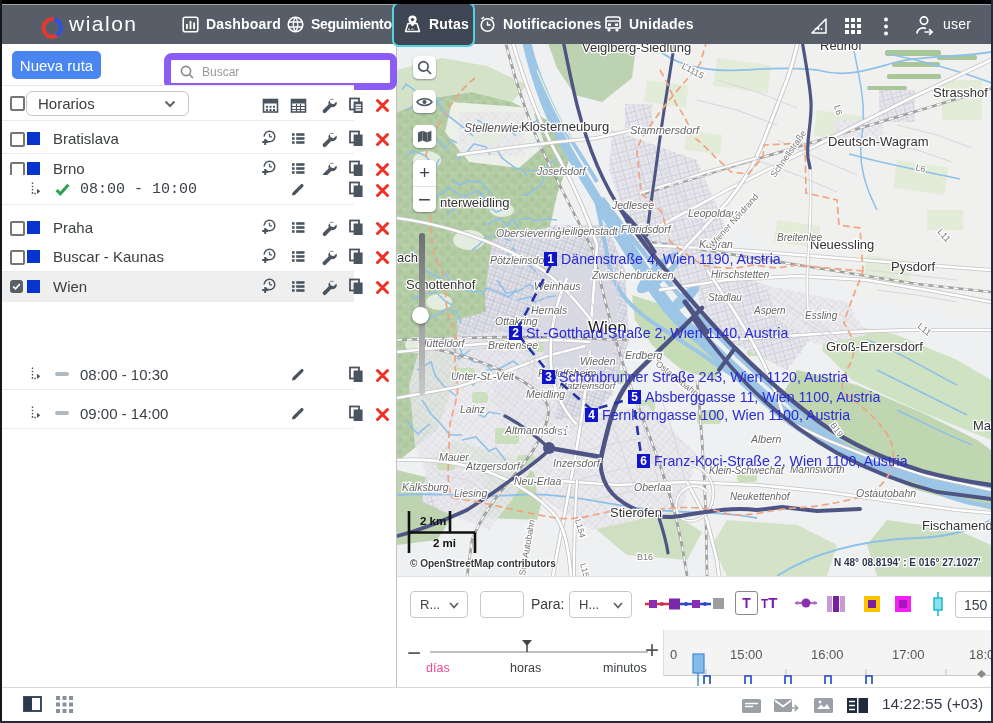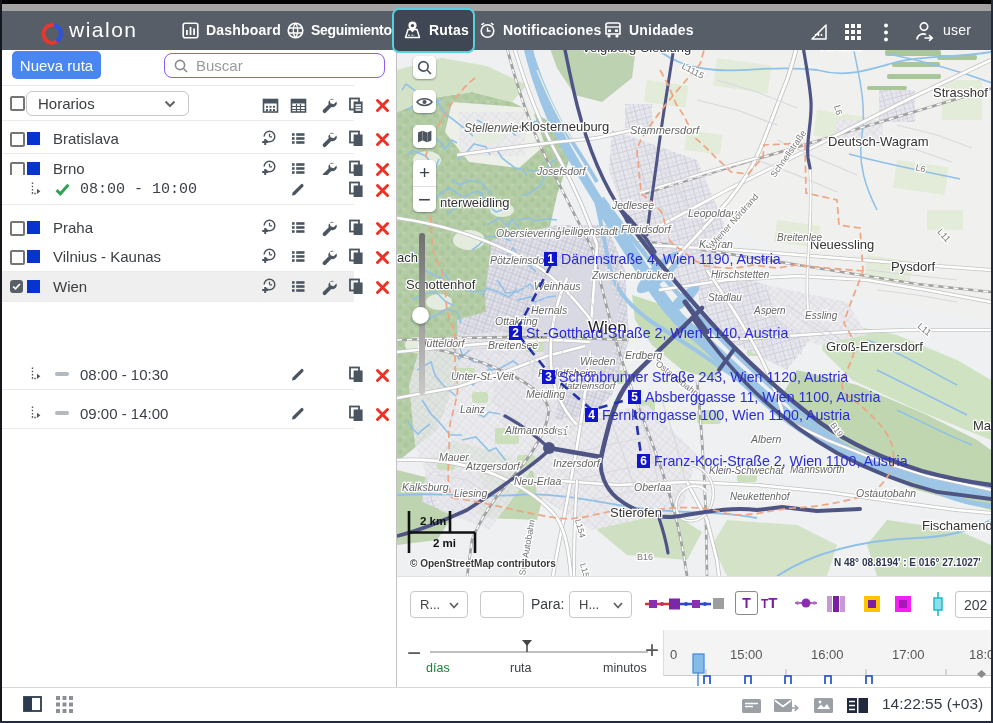--- a/index.html
+++ b/index.html
@@ -5,32 +5,32 @@
   html,body{margin:0;padding:0;width:993px;height:723px;overflow:hidden;background:#fff;
     font-family:"Liberation Sans",sans-serif;}
   .abs{position:absolute;}
   #stage{position:relative;width:993px;height:723px;}
   
   #b-top{left:0;top:0;width:993px;height:4px;background:#000;z-index:50;}
   #b-left{left:0;top:0;width:2px;height:723px;background:#14181d;z-index:50;}
   #b-right{left:991px;top:0;width:2px;height:723px;background:#232c3e;z-index:50;}
   #b-bot{left:0;top:721px;width:993px;height:2px;background:#232c3e;z-index:50;}
   
-  #nav{left:2px;top:4px;width:989px;height:39px;background:#575e68;z-index:40;border-top:7px solid #a3a3a3;}
+  #nav{left:2px;top:4px;width:989px;height:39px;background:#575e68;z-index:40;border-top:1px solid #a3a3a3;}
   .nitem{position:absolute;top:0;height:38px;display:flex;align-items:center;color:#fff;
     font-size:14px;font-weight:700;letter-spacing:0.2px;}
   .nitem svg{margin-right:7px;}
   #tabbox{position:absolute;left:390px;top:-3px;width:79px;height:41px;border:2px solid #54d2e2;
     border-radius:7px;background:#3f4754;}
   
   #panel{left:2px;top:43px;width:394px;height:644px;background:#fff;border-right:1px solid #c2c2c2;z-index:10;}
   #newroute{position:absolute;left:10px;top:8px;width:89px;height:28px;background:#4a86f2;color:#fff;
     font-size:15px;border-radius:5px;display:flex;align-items:center;justify-content:center;}
-  #search{position:absolute;left:162px;top:10px;width:219px;height:23px;border:1px solid #8b5cf6;
-    border-radius:8px;display:flex;align-items:center;color:#9a9a9a;font-size:15px;}
+  #search{position:absolute;left:162px;top:10px;width:219px;height:23px;border:7px solid #8b5cf6;
+    border-radius:8px;display:flex;align-items:center;color:#9a9a9a;font-size:12px;}
   .row{position:absolute;left:0;width:352px;height:29px;border-bottom:1px solid #ebebeb;background:#fff;}
   .cb{position:absolute;left:8px;top:8px;width:11px;height:11px;border:2px solid #757575;border-radius:2px;background:#fff;}
   .cbc{position:absolute;left:8px;top:8px;width:13px;height:13px;border-radius:3px;background:#585f66;}
   .bluesq{position:absolute;left:25px;top:8px;width:13px;height:13px;background:#0733cf;}
   .rname{position:absolute;left:51px;top:6px;font-size:15px;color:#3c4043;}
   .stime{position:absolute;left:78px;top:6px;font-size:15px;color:#3c4049;}
   .ric{position:absolute;top:7px;}
   
   #map{left:397px;top:40px;width:594px;height:536px;z-index:5;}
   .mbtn{position:absolute;width:23px;height:23px;background:#fff;border-radius:5px;
@@ -737,21 +737,21 @@
       <svg class="ric" style="left:346px;top:6px" width="17" height="18" viewBox="0 0 17 18">
           <use href="#ic-copy"></use>
         </svg>
       <svg class="ric" style="left:373px;top:8px" width="15" height="15" viewBox="0 0 15 15">
           <use href="#ic-x"></use>
         </svg>
     </div>
     <div class="row" style="top:199px;">
       <div class="cb"></div>
         <div class="bluesq"></div>
-        <div class="rname">Vilnius - Kaunas</div>
+        <div class="rname">Buscar - Kaunas</div>
       <svg class="ric" style="left:259px;top:6px" width="17" height="17" viewBox="0 0 17 17">
           <use href="#ic-hist"></use>
         </svg>
       <svg class="ric" style="left:288px;top:7px" width="16" height="15" viewBox="0 0 16 15">
           <use href="#ic-list"></use>
         </svg>
       <svg class="ric" style="left:319px;top:7px" width="17" height="17" viewBox="0 0 17 17">
           <use href="#ic-wrench"></use>
         </svg>
       <svg class="ric" style="left:346px;top:6px" width="17" height="18" viewBox="0 0 17 18">
@@ -879,21 +879,21 @@
         <div style="width:8px;height:8px;background:#7b1fa2;"></div>
       </div>
     <div style="position:absolute;left:498px;top:19px;width:16px;height:16px;background:#f320f3;display:flex;align-items:center;justify-content:center;">
         <div style="width:8px;height:8px;background:#a818b8;"></div>
       </div>
     <svg style="position:absolute;left:536px;top:15px" width="10" height="24" viewBox="0 0 10 24">
         <path d="M5 0 V24" stroke="#20b8c8" stroke-width="1.6"></path>
         <rect x="1" y="6" width="8" height="12" fill="#8ae0ec" stroke="#20b8c8" stroke-width="1.5"></rect>
       </svg>
     <div style="position:absolute;left:558px;top:14px;width:40px;height:25px;border:1px solid #c8c8c8;border-radius:4px 0 0 4px;border-right:none;display:flex;align-items:center;font-size:14px;color:#3c4043;">
-        <span style="margin-left:8px;">202</span>
+        <span style="margin-left:8px;">150</span>
       </div>
   </div>
   <div class="abs" id="tl">
     <div id="ruler">
       <div style="position:absolute;left:6px;top:17px;font-size:13px;color:#555;">0</div>
       <div style="position:absolute;left:66px;top:17px;font-size:13px;color:#555;">15:00</div>
       <div style="position:absolute;left:147px;top:17px;font-size:13px;color:#555;">16:00</div>
       <div style="position:absolute;left:228px;top:17px;font-size:13px;color:#555;">17:00</div>
       <div style="position:absolute;left:305px;top:17px;font-size:13px;color:#555;">18:0</div>
       <svg style="position:absolute;left:0;top:0;overflow:visible" width="328" height="57" viewBox="0 0 328 57">
@@ -934,22 +934,22 @@
           <path d="M178.0 18 v4"></path>
           <path d="M192.5 18 v4"></path>
           <path d="M207.0 18 v4"></path>
           <path d="M221.5 18 v4"></path>
           <path d="M236.0 18 v4"></path>
           <path d="M250.5 18 v4"></path>
         </g>
       <path d="M92 2 l5 6 l5 -6 Z" fill="#444"></path>
         <path d="M97 5 v9" stroke="#444" stroke-width="1.5"></path>
     </svg>
-    <div style="position:absolute;left:29px;top:31px;font-size:12.5px;color:#15803d;">días</div>
-    <div style="position:absolute;left:113px;top:31px;font-size:12.5px;color:#3c4043;">ruta</div>
+    <div style="position:absolute;left:29px;top:31px;font-size:12.5px;color:#ec4899;">días</div>
+    <div style="position:absolute;left:113px;top:31px;font-size:12.5px;color:#3c4043;">horas</div>
     <div style="position:absolute;left:206px;top:31px;font-size:12.5px;color:#3c4043;">minutos</div>
   </div>
   <div class="abs" id="bbar">
     <svg style="position:absolute;left:21px;top:8px" width="19" height="16" viewBox="0 0 19 16">
         <rect x="1" y="1" width="17" height="14" fill="none" stroke="#2c3a50" stroke-width="1.8"></rect>
         <rect x="1" y="1" width="8" height="14" fill="#2c3a50"></rect>
       </svg>
     <svg style="position:absolute;left:54px;top:8px" width="17" height="17" viewBox="0 0 17 17">
         <g fill="#8a9098">
           <rect x="0" y="0" width="4" height="4"></rect>

